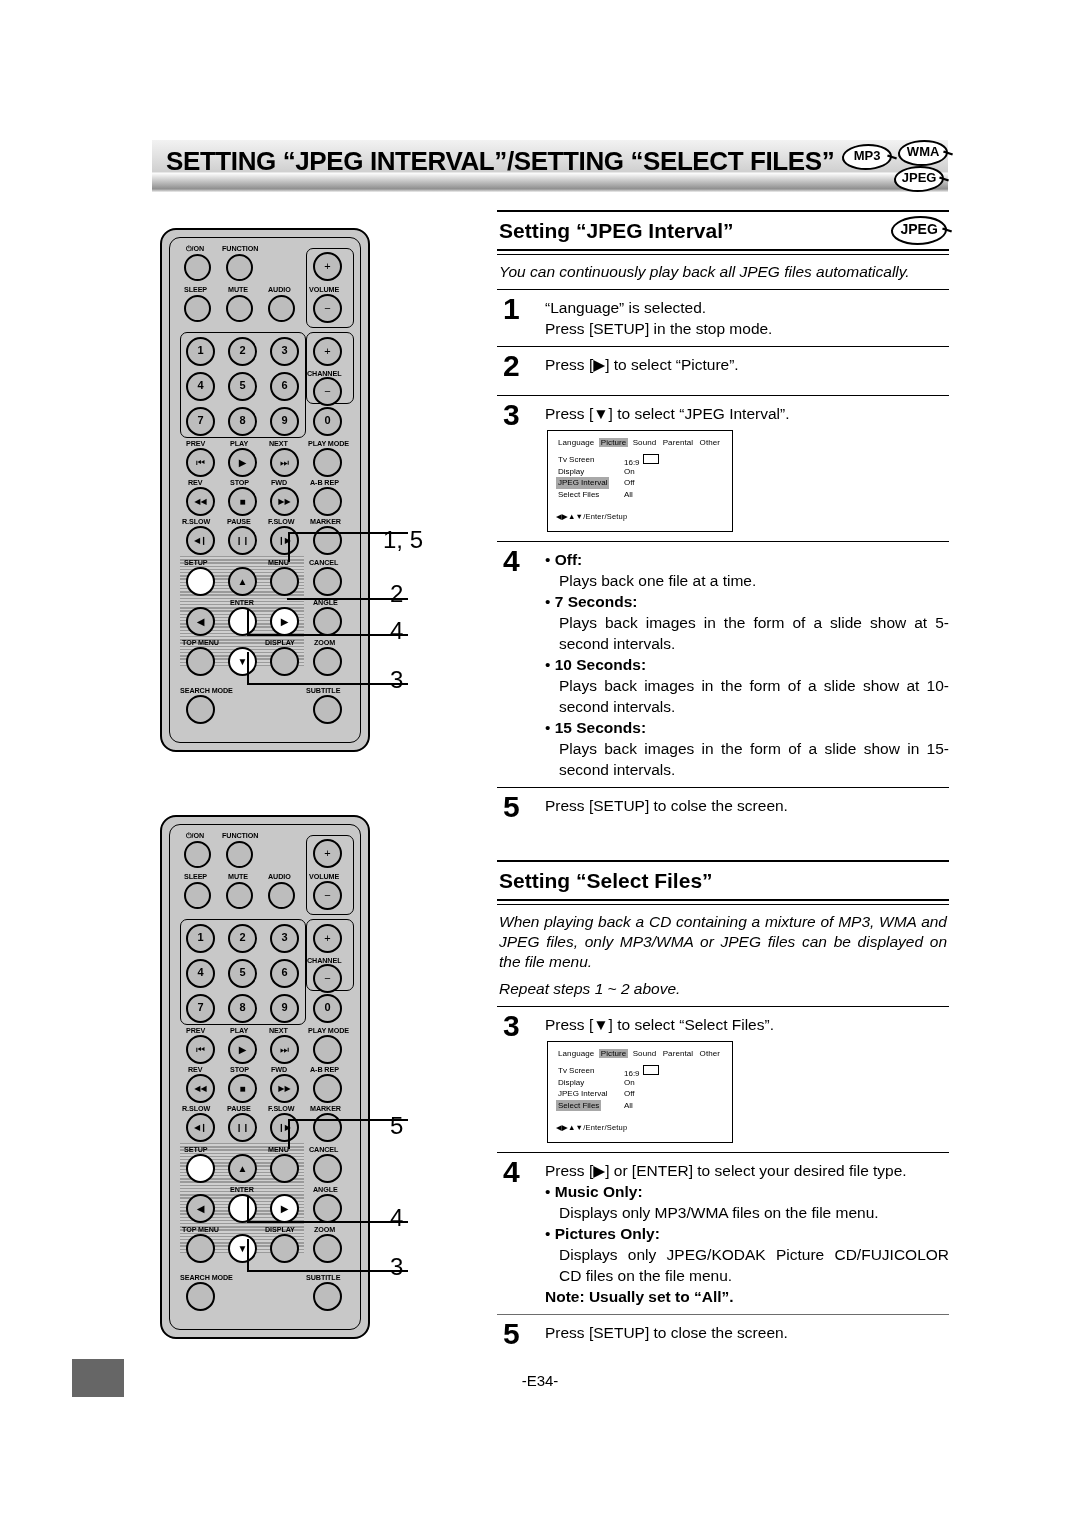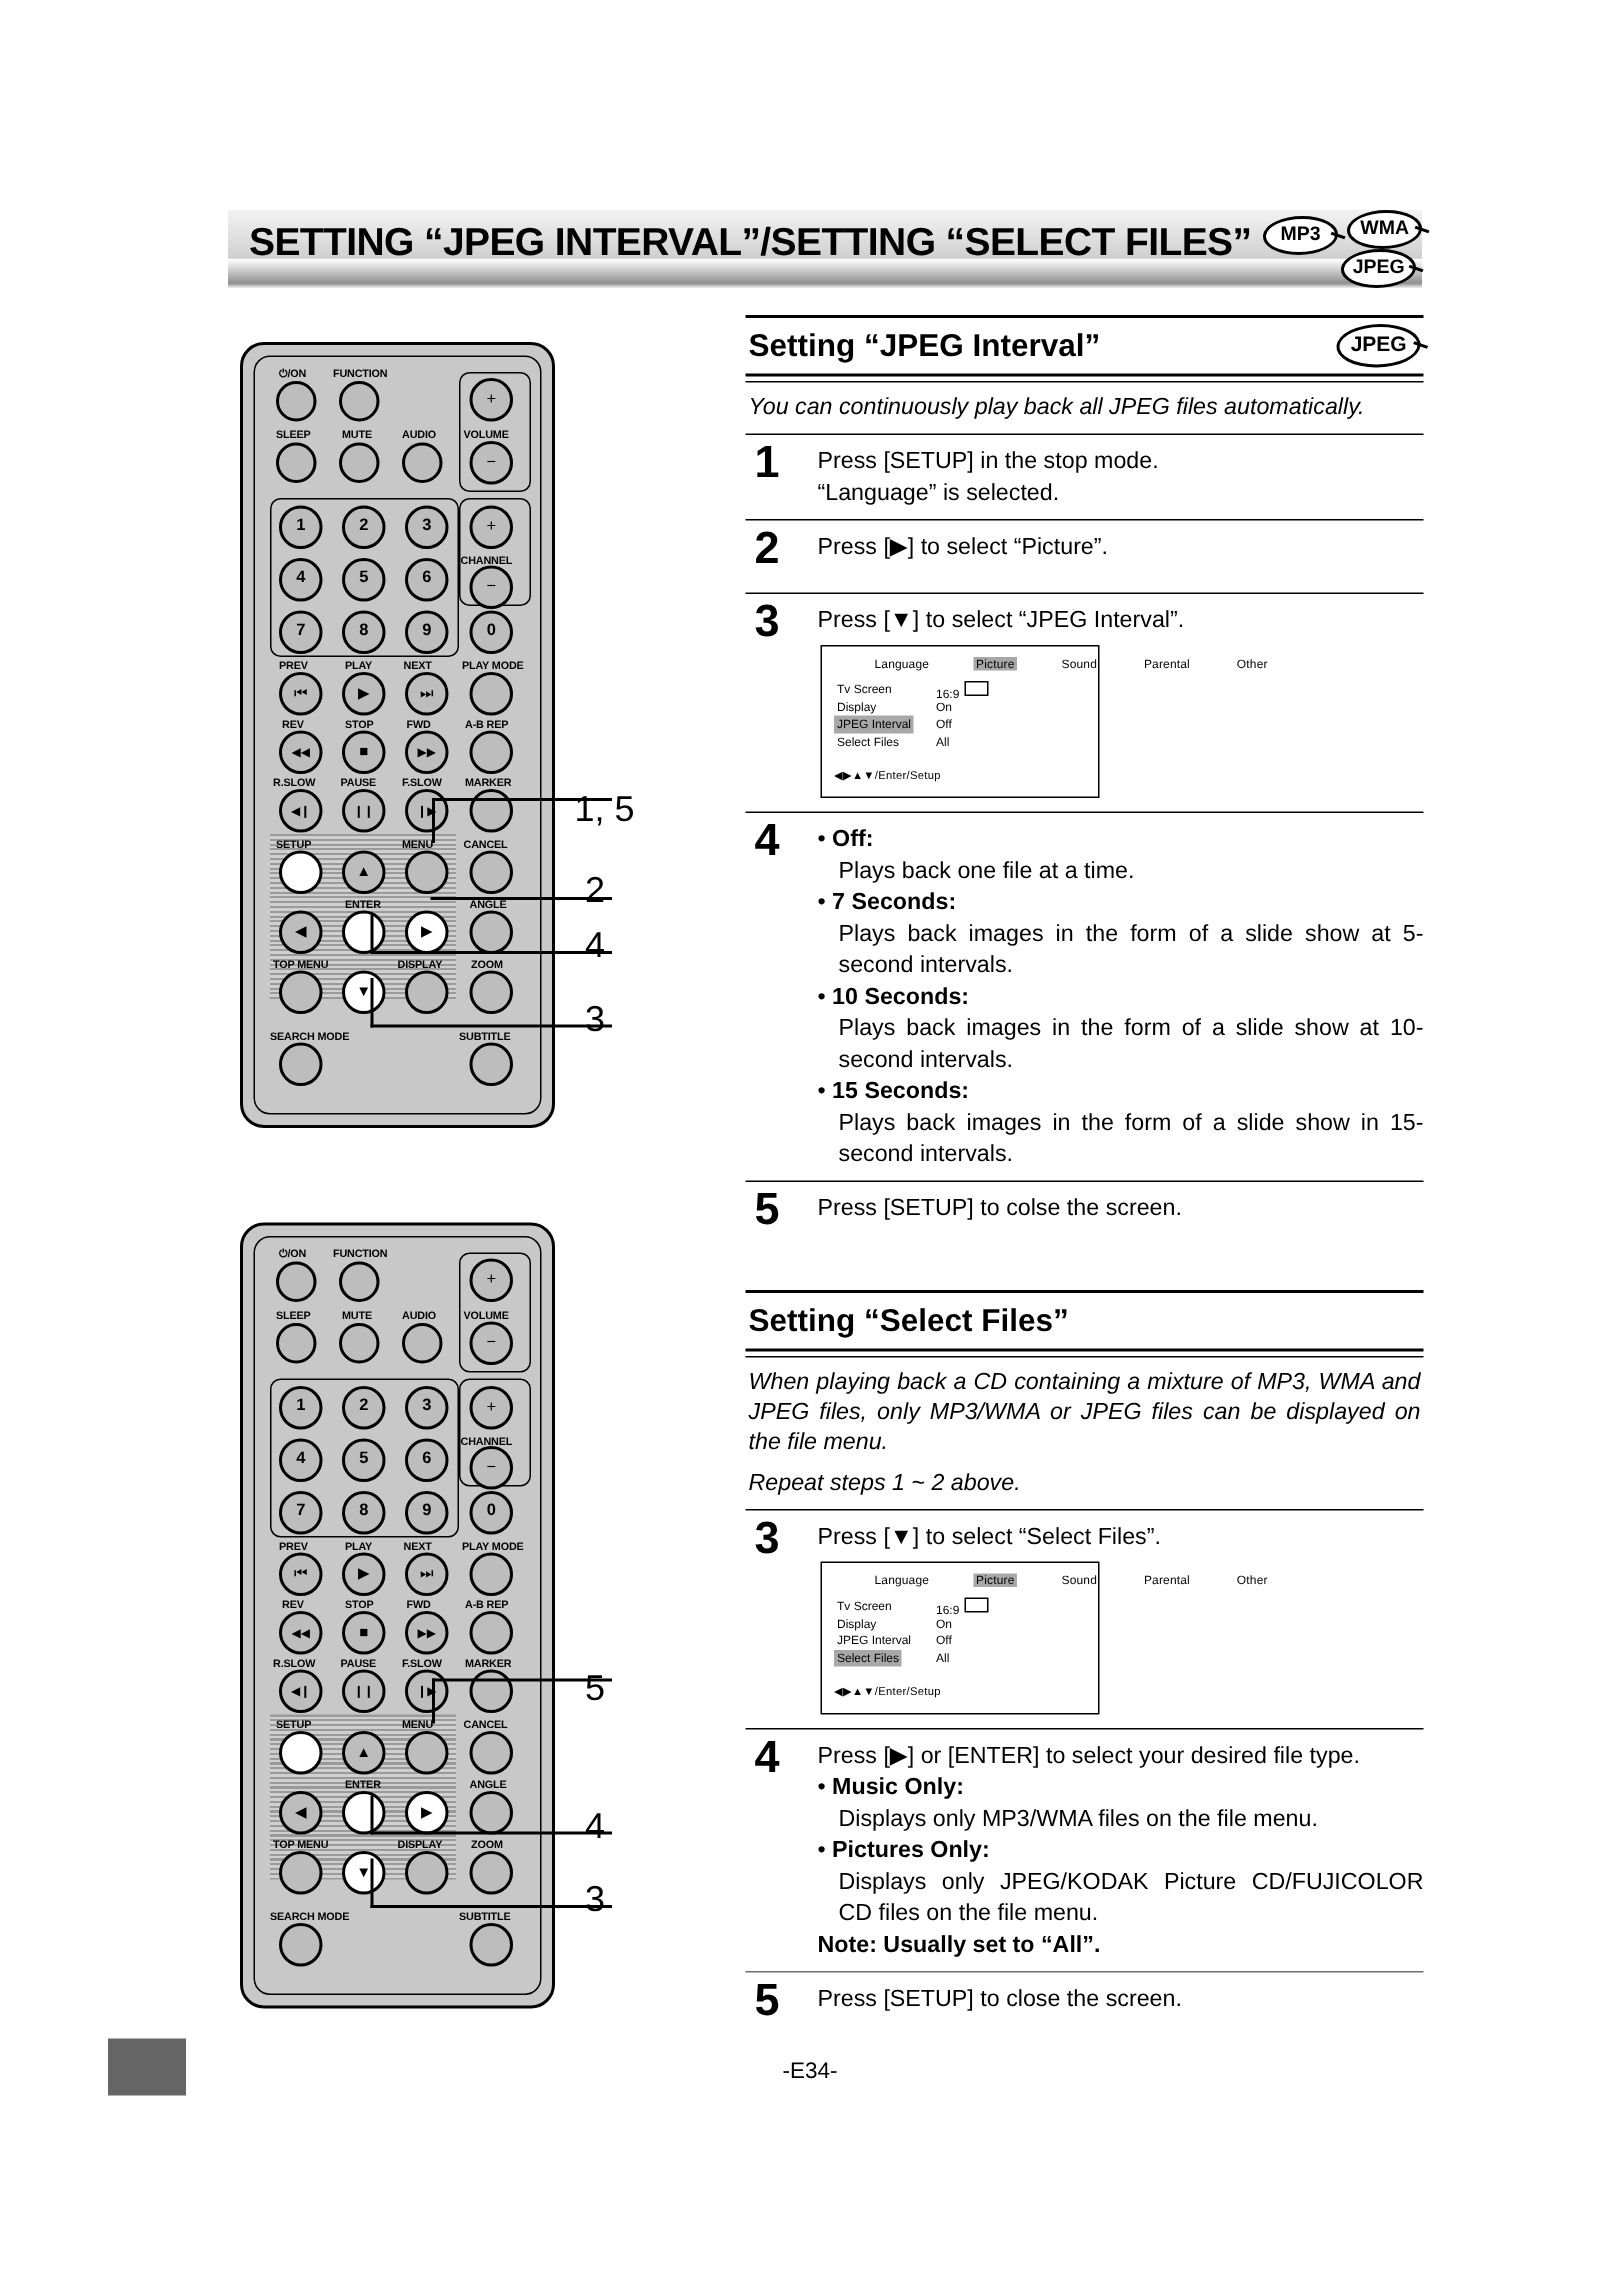--- a/index.html
+++ b/index.html
@@ -72,21 +72,21 @@
   .bdesc{padding-left:14px;text-align:justify;}
   .note{font-weight:bold;font-size:15.5px;line-height:21px;}
 
   
   .osd{
     border:1.3px solid #000;background:#fff;
     width:168px;padding:6px 8px 4px 8px;
     margin:6px 0 2px 2px;
   }
   .osd-tabs{font-size:8px;line-height:11px;white-space:nowrap;letter-spacing:0.1px;}
-  .osd-tabs .tab{padding:0 2px;margin-left:25px;}
+  .osd-tabs .tab{padding:0 2px;}
   .osd-tabs .tab.sel{background:#a8a8a8;color:#000;}
   .osd-rows{margin-top:6px;}
   .osd-row{font-size:8px;line-height:11.5px;position:relative;height:11.5px;}
   .osd-row .lbl{position:absolute;left:0;top:0;padding:0 2px;}
   .osd-row .lbl.sel{background:#a8a8a8;}
   .osd-row .val{position:absolute;left:68px;top:0;}
   .tvglyph{display:inline-block;width:14px;height:8px;border:1.1px solid #000;vertical-align:1px;margin-left:3px;}
   .osd-nav{font-size:7.5px;margin-top:6px;letter-spacing:0.2px;}
 
   
@@ -504,22 +504,22 @@
         <span>JPEG</span>
       </span>
     </div>
     <div class="rule-dbl"></div>
     <div class="body-txt">You can continuously play back all JPEG files automatically.</div>
 
     <div class="rule-thin"></div>
     <div class="step">
       <div class="step-num">1</div>
       <div class="step-body">
+        <span class="ln">“Language” is selected.</span>
         <span class="ln">Press [SETUP] in the stop mode.</span>
-        <span class="ln">“Language” is selected.</span>
       </div>
     </div>
 
     <div class="rule-thin"></div>
     <div class="step">
       <div class="step-num">2</div>
       <div class="step-body">
         <span class="ln">Press [▶] to select “Picture”.</span>
       </div>
     </div>

